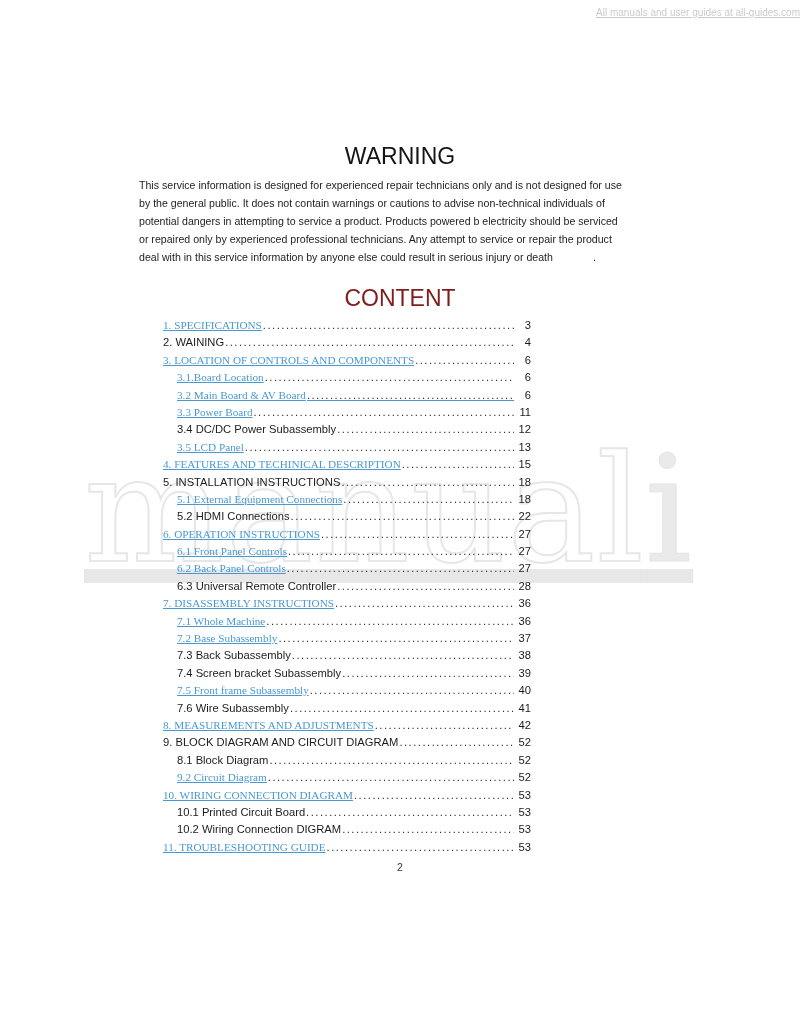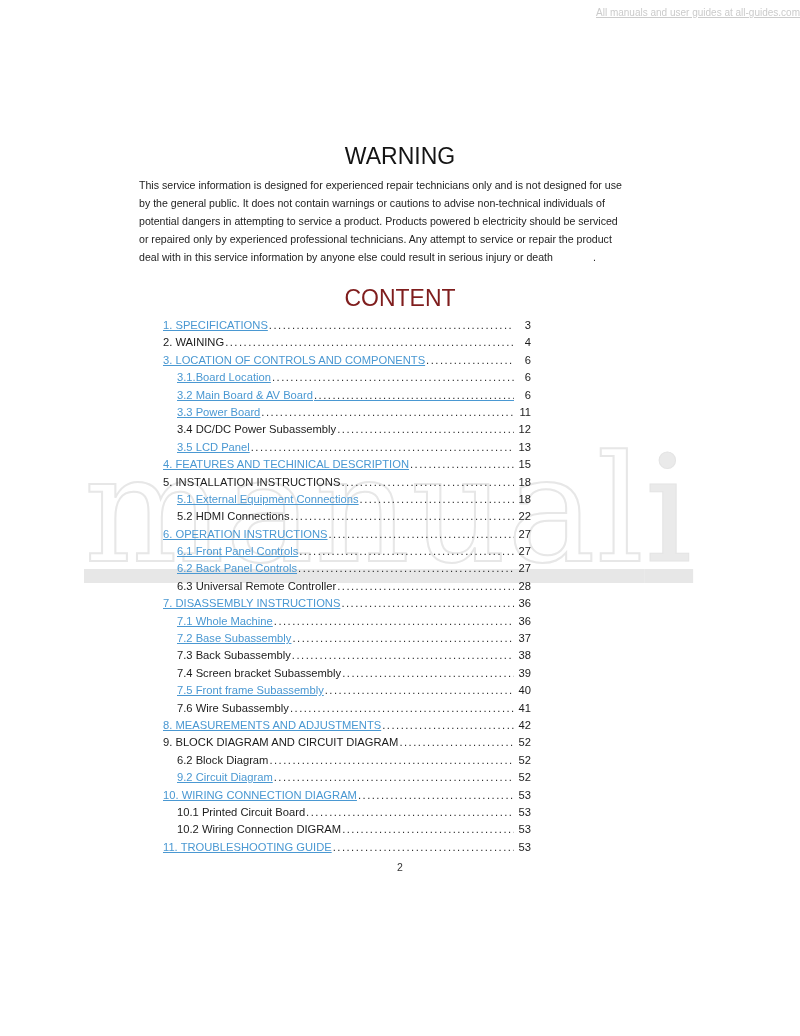--- a/index.html
+++ b/index.html
@@ -62,21 +62,21 @@
   }
 
   .toc {
     position: absolute; top: 317px; left: 139px; width: 392px;
     font-size: 11.2px;
   }
   .toc-row { display: flex; align-items: baseline; line-height: 17.4px; height: 17.4px; }
   .lvl0 { padding-left: 24px; }
   .lvl1 { padding-left: 38px; }
   .toc-label { white-space: nowrap; flex: 0 0 auto; }
-  .toc-label.link { color: #4a98d2; text-decoration: underline; cursor: pointer; }
+  .toc-label.link { color: #4a98d2; text-decoration: underline; cursor: pointer; font-family: Liberation Serif, serif; }
   .toc-label.plain { color: #1c1c1c; }
   .dots {
     flex: 1 1 auto; overflow: hidden; white-space: nowrap;
     letter-spacing: 1.5px; color: #2d2d2d; margin-left: 1px;
   }
   .dots-underlined .dots { text-decoration: underline; text-decoration-color: #4a98d2; }
   .pg { flex: 0 0 auto; min-width: 17px; text-align: right; color: #1c1c1c; }
 
   .footer-page {
     position: absolute; top: 861px; left: 0; width: 100%;
@@ -225,21 +225,21 @@
         <span class="toc-label link">8. MEASUREMENTS AND ADJUSTMENTS</span>
         <span class="dots">............................................................................................................................................................................................................................</span>
         <span class="pg">42</span>
       </div>
       <div class="toc-row lvl0">
         <span class="toc-label plain">9. BLOCK DIAGRAM AND CIRCUIT DIAGRAM</span>
         <span class="dots">............................................................................................................................................................................................................................</span>
         <span class="pg">52</span>
       </div>
       <div class="toc-row lvl1">
-        <span class="toc-label plain">6.2 Block Diagram</span>
+        <span class="toc-label plain">8.1 Block Diagram</span>
         <span class="dots">............................................................................................................................................................................................................................</span>
         <span class="pg">52</span>
       </div>
       <div class="toc-row lvl1">
         <span class="toc-label link">9.2 Circuit Diagram</span>
         <span class="dots">............................................................................................................................................................................................................................</span>
         <span class="pg">52</span>
       </div>
       <div class="toc-row lvl0">
         <span class="toc-label link">10. WIRING CONNECTION DIAGRAM</span>

